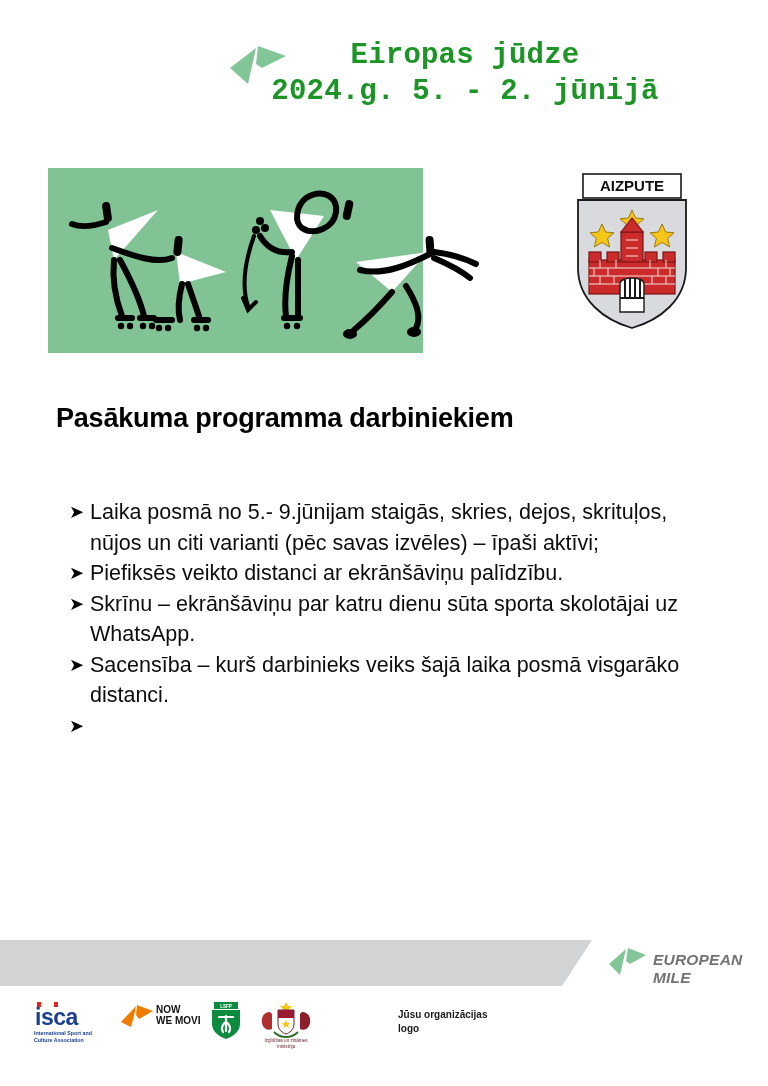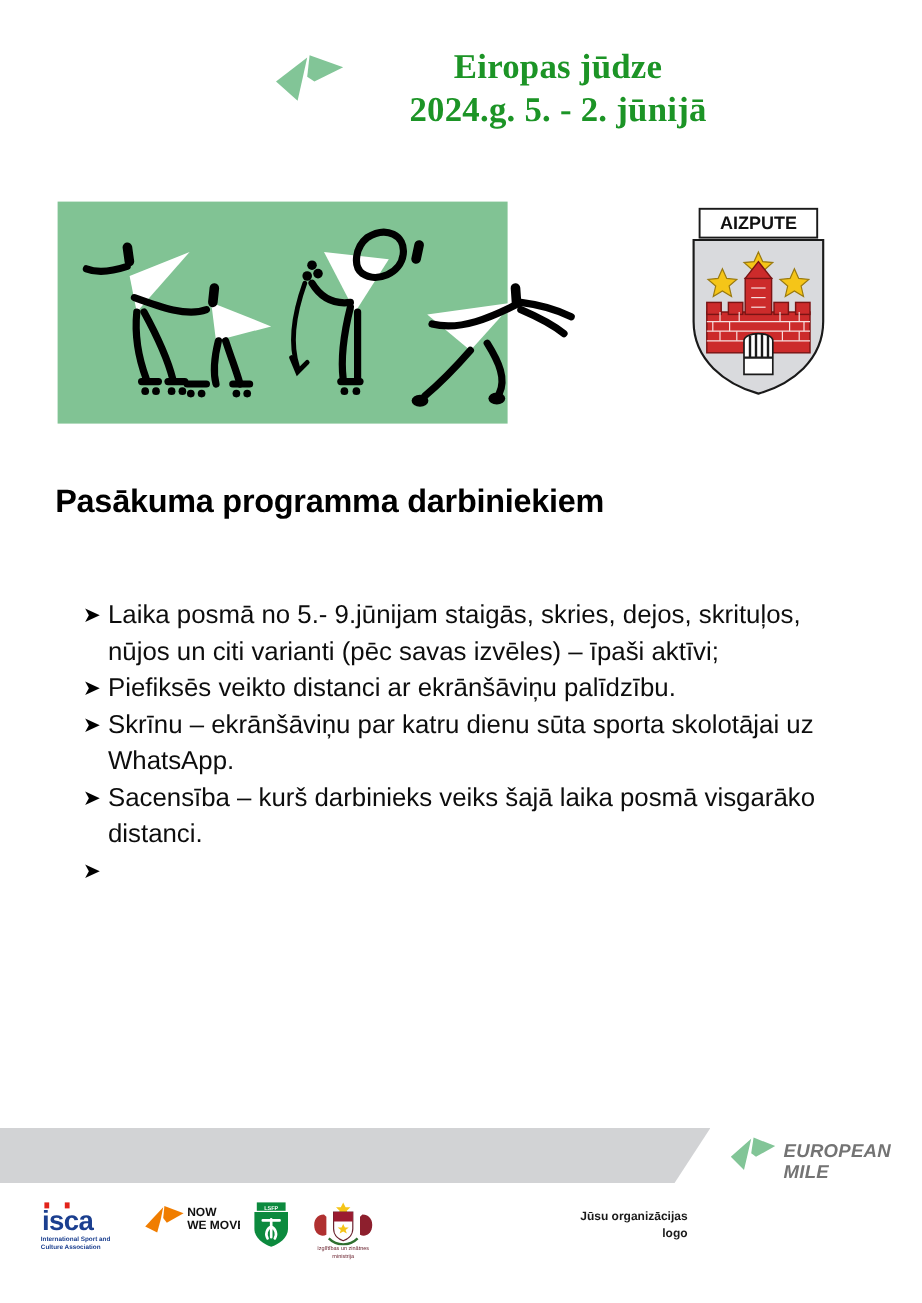--- a/index.html
+++ b/index.html
@@ -29,21 +29,21 @@
     width: 62px;
     height: 44px;
   }
   #header-title {
     position: absolute;
     left: 255px;
     top: 38px;
     width: 420px;
     text-align: center;
     color: #1c9426;
-    font-family: Liberation Serif, serif;
+    font-family: Liberation Mono, monospace;
     font-weight: bold;
     font-size: 29px;
     line-height: 36px;
     letter-spacing: 0.2px;
   }
   #header-title .line2 { display: block; }
 
   
   #banner-wrap {
     position: absolute;
@@ -67,21 +67,21 @@
     position: absolute;
     left: 572px;
     top: 172px;
     width: 120px;
     height: 158px;
   }
 
   
   #main-heading {
     position: absolute;
-    left: 46px;
+    left: 56px;
     top: 385px;
     font-family: "Liberation Sans", sans-serif;
     font-weight: bold;
     font-size: 27px;
     color: #000000;
     letter-spacing: -0.2px;
   }
 
   
   #bullet-list {
@@ -162,21 +162,21 @@
   #sponsor-nwm    { left: 120px; width: 80px; }
   #sponsor-lsfp   { left: 205px; width: 42px; }
   #sponsor-izm    { left: 252px; width: 68px; }
   #sponsor-print  { left: 328px; width: 72px; }
 
   #sponsor-yourlogo {
     position: absolute;
     left: 398px;
     top: 8px;
     width: 175px;
-    text-align: right;
+    text-align: left;
     font-family: "Liberation Sans", sans-serif;
     font-weight: bold;
     font-size: 10px;
     line-height: 14px;
     color: #1a1a1a;
   }
   #sponsor-yourlogo .l2 { display: block; }
 
   .isca-sub {
     position: absolute;

